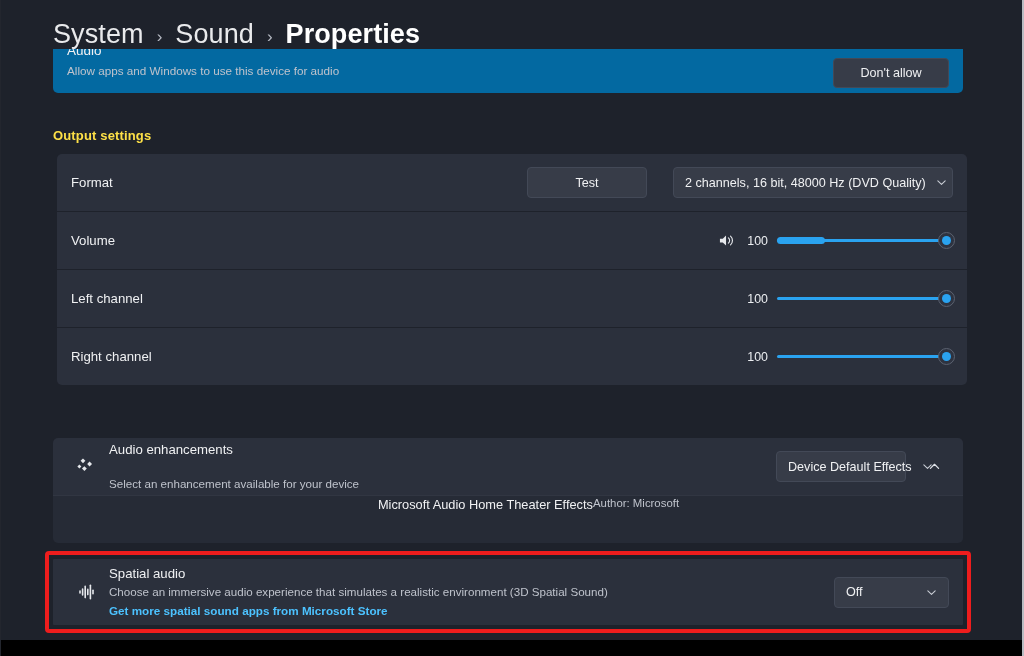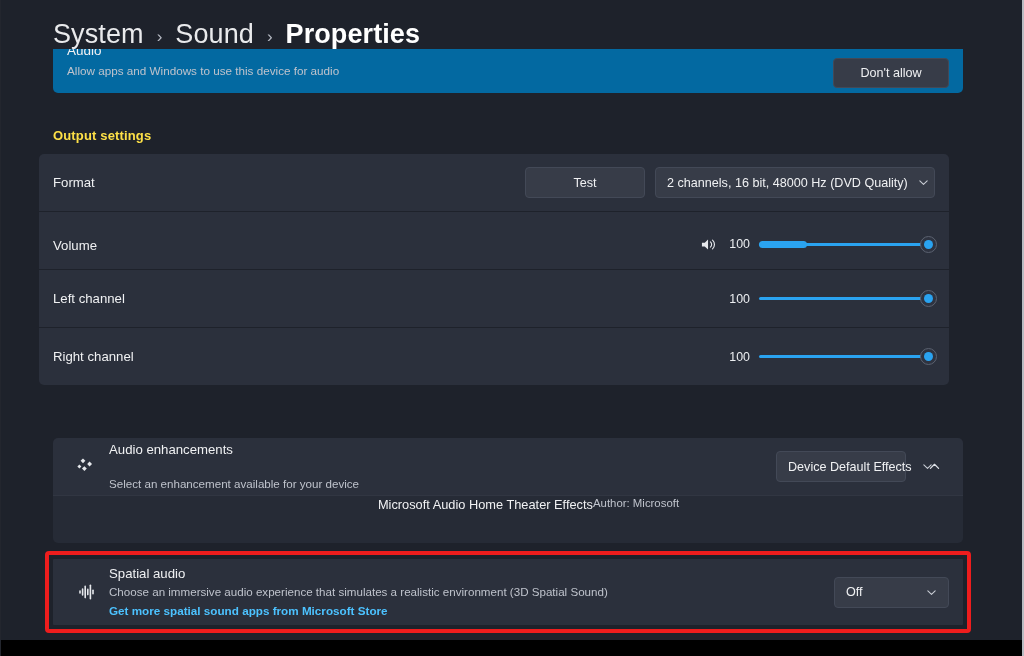--- a/index.html
+++ b/index.html
@@ -123,48 +123,48 @@
     top: 79px;
     font-size: 13px;
     font-weight: 600;
     color: #fde047;
     letter-spacing: .15px;
   }
 
   
   .setting-row {
     position: absolute;
-    left: 38px;
+    left: 56px;
     width: 910px;
     height: 57px;
     background: #2b303c;
     display: flex;
     align-items: center;
-    padding: 16px 14px;
+    padding: 8px 14px;
   }
   .setting-row .label {
     font-size: 13.2px;
     color: #f0f1f3;
     white-space: nowrap;
   }
   .setting-row .right {
     margin-left: auto;
     display: flex;
     align-items: center;
   }
 
   #row-format  { top: 105px; border-radius: 5px 5px 0 0; }
-  #row-volume  { top: 163px; align-items: flex-end; }
+  #row-volume  { top: 163px; }
   #row-left    { top: 221px; }
   #row-right   { top: 279px; border-radius: 0 0 5px 5px; }
 
   .btn-test {
     width: 120px;
     height: 31px;
-    margin-right: 10px;
+    margin-right: 26px;
   }
 
   .combo {
     background: #373c48;
     border: 1px solid #434957;
     border-radius: 4px;
     height: 31px;
     display: flex;
     align-items: center;
     padding: 0 11px;

